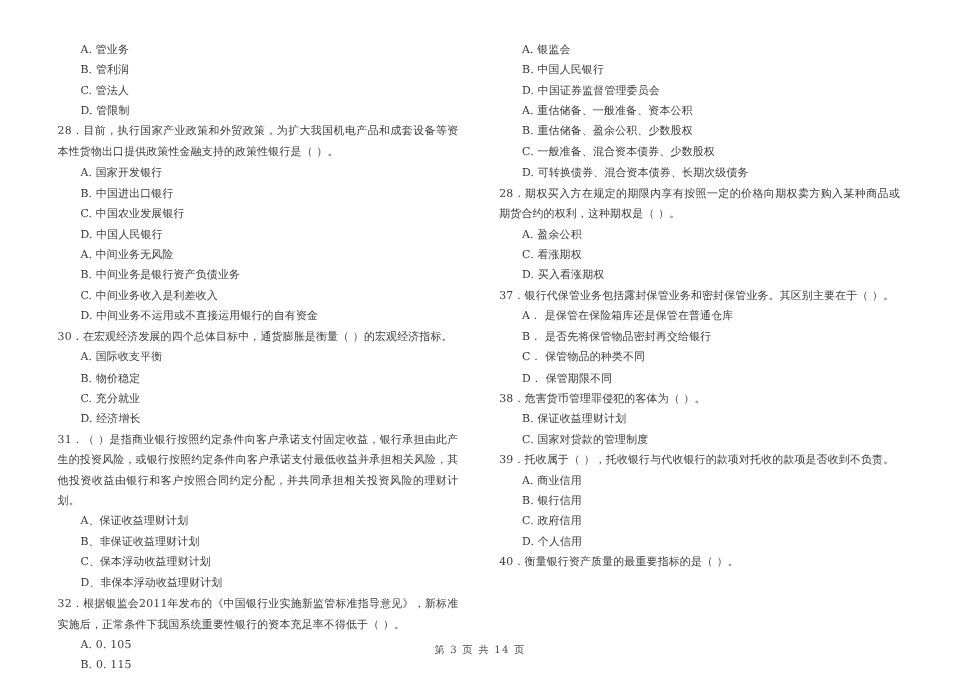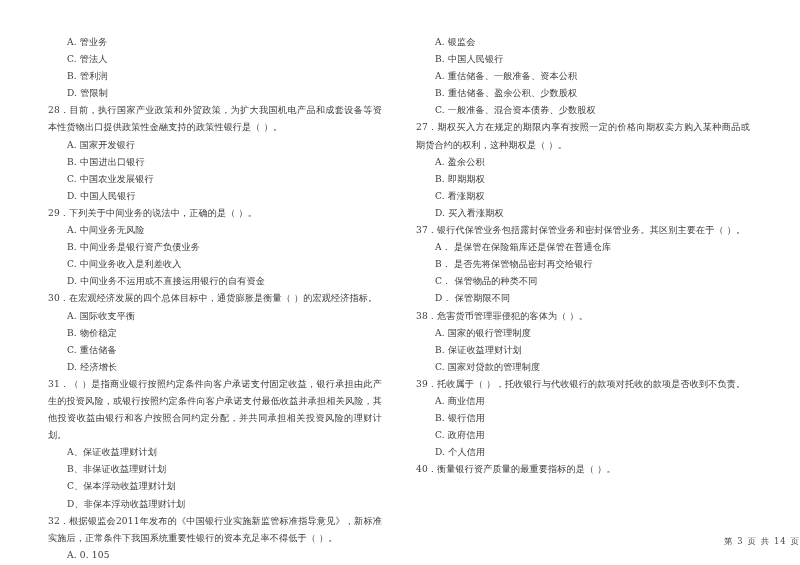--- a/index.html
+++ b/index.html
@@ -53,97 +53,96 @@
     padding-left: 19px;
     letter-spacing: 0.15px;
     color: #3a3a3a;
     white-space: nowrap;
   }
   .footer {
     position: absolute;
     left: 0;
     right: 0;
     bottom: 18px;
-    text-align: right;
+    text-align: center;
     font-size: 8.4px;
     letter-spacing: 1.1px;
     color: #4a4a4a;
   }
 </style>
 </head>
 <body>
 
 <div class="page">
   <div class="columns">
 
     <div class="col" id="left-col">
         <p class="opt">A. 管业务</p>
+        <p class="opt">B. 管利润</p>
         <p class="opt">C. 管法人</p>
-        <p class="opt">B. 管利润</p>
         <p class="opt">D. 管限制</p>
         <div class="q">
           <p class="q-stem">28．目前，执行国家产业政策和外贸政策，为扩大我国机电产品和成套设备等资本性货物出口提供政策性金融支持的政策性银行是（        ）。</p>
           <p class="opt">A. 国家开发银行</p>
           <p class="opt">B. 中国进出口银行</p>
           <p class="opt">C. 中国农业发展银行</p>
           <p class="opt">D. 中国人民银行</p>
         </div>
         <div class="q">
-          <p class="q-stem">29．下列关于中间业务的说法中，正确的是（        ）。</p>
           <p class="opt">A. 中间业务无风险</p>
           <p class="opt">B. 中间业务是银行资产负债业务</p>
           <p class="opt">C. 中间业务收入是利差收入</p>
           <p class="opt">D. 中间业务不运用或不直接运用银行的自有资金</p>
         </div>
         <div class="q">
           <p class="q-stem">30．在宏观经济发展的四个总体目标中，通货膨胀是衡量（        ）的宏观经济指标。</p>
           <p class="opt">A. 国际收支平衡</p>
           <p class="opt">B. 物价稳定</p>
-          <p class="opt">C. 重估储备</p>
+          <p class="opt">C. 充分就业</p>
           <p class="opt">D. 经济增长</p>
         </div>
         <div class="q">
           <p class="q-stem">31．（        ）是指商业银行按照约定条件向客户承诺支付固定收益，银行承担由此产生的投资风险，或银行按照约定条件向客户承诺支付最低收益并承担相关风险，其他投资收益由银行和客户按照合同约定分配，并共同承担相关投资风险的理财计划。</p>
           <p class="opt">A、保证收益理财计划</p>
           <p class="opt">B、非保证收益理财计划</p>
           <p class="opt">C、保本浮动收益理财计划</p>
           <p class="opt">D、非保本浮动收益理财计划</p>
         </div>
         <div class="q">
           <p class="q-stem">32．根据银监会2011年发布的《中国银行业实施新监管标准指导意见》，新标准实施后，正常条件下我国系统重要性银行的资本充足率不得低于（        ）。</p>
           <p class="opt">A. 0. 105</p>
           <p class="opt">B. 0. 115</p>
         </div>
       </div>
 
     <div class="col" id="right-col">
         <p class="opt">A. 银监会</p>
         <p class="opt">B. 中国人民银行</p>
+        <p class="opt">D. 中国证券监督管理委员会</p>
         <div class="q">
           <p class="opt">A. 重估储备、一般准备、资本公积</p>
           <p class="opt">B. 重估储备、盈余公积、少数股权</p>
           <p class="opt">C. 一般准备、混合资本债券、少数股权</p>
+          <p class="opt">D. 可转换债券、混合资本债券、长期次级债务</p>
         </div>
         <div class="q">
-          <p class="q-stem">27．期权买入方在规定的期限内享有按照一定的价格向期权卖方购入某种商品或期货合约的权利，这种期权是（        ）。</p>
+          <p class="q-stem">28．期权买入方在规定的期限内享有按照一定的价格向期权卖方购入某种商品或期货合约的权利，这种期权是（        ）。</p>
           <p class="opt">A. 盈余公积</p>
-          <p class="opt">B. 即期期权</p>
           <p class="opt">C. 看涨期权</p>
           <p class="opt">D. 买入看涨期权</p>
         </div>
         <div class="q">
           <p class="q-stem">37．银行代保管业务包括露封保管业务和密封保管业务。其区别主要在于（        ）。</p>
           <p class="opt">A． 是保管在保险箱库还是保管在普通仓库</p>
           <p class="opt">B． 是否先将保管物品密封再交给银行</p>
           <p class="opt">C． 保管物品的种类不同</p>
           <p class="opt">D． 保管期限不同</p>
         </div>
         <div class="q">
           <p class="q-stem">38．危害货币管理罪侵犯的客体为（        ）。</p>
-          <p class="opt">A. 国家的银行管理制度</p>
           <p class="opt">B. 保证收益理财计划</p>
           <p class="opt">C. 国家对贷款的管理制度</p>
         </div>
         <div class="q">
           <p class="q-stem">39．托收属于（        ），托收银行与代收银行的款项对托收的款项是否收到不负责。</p>
           <p class="opt">A. 商业信用</p>
           <p class="opt">B. 银行信用</p>
           <p class="opt">C. 政府信用</p>
           <p class="opt">D. 个人信用</p>
         </div>

